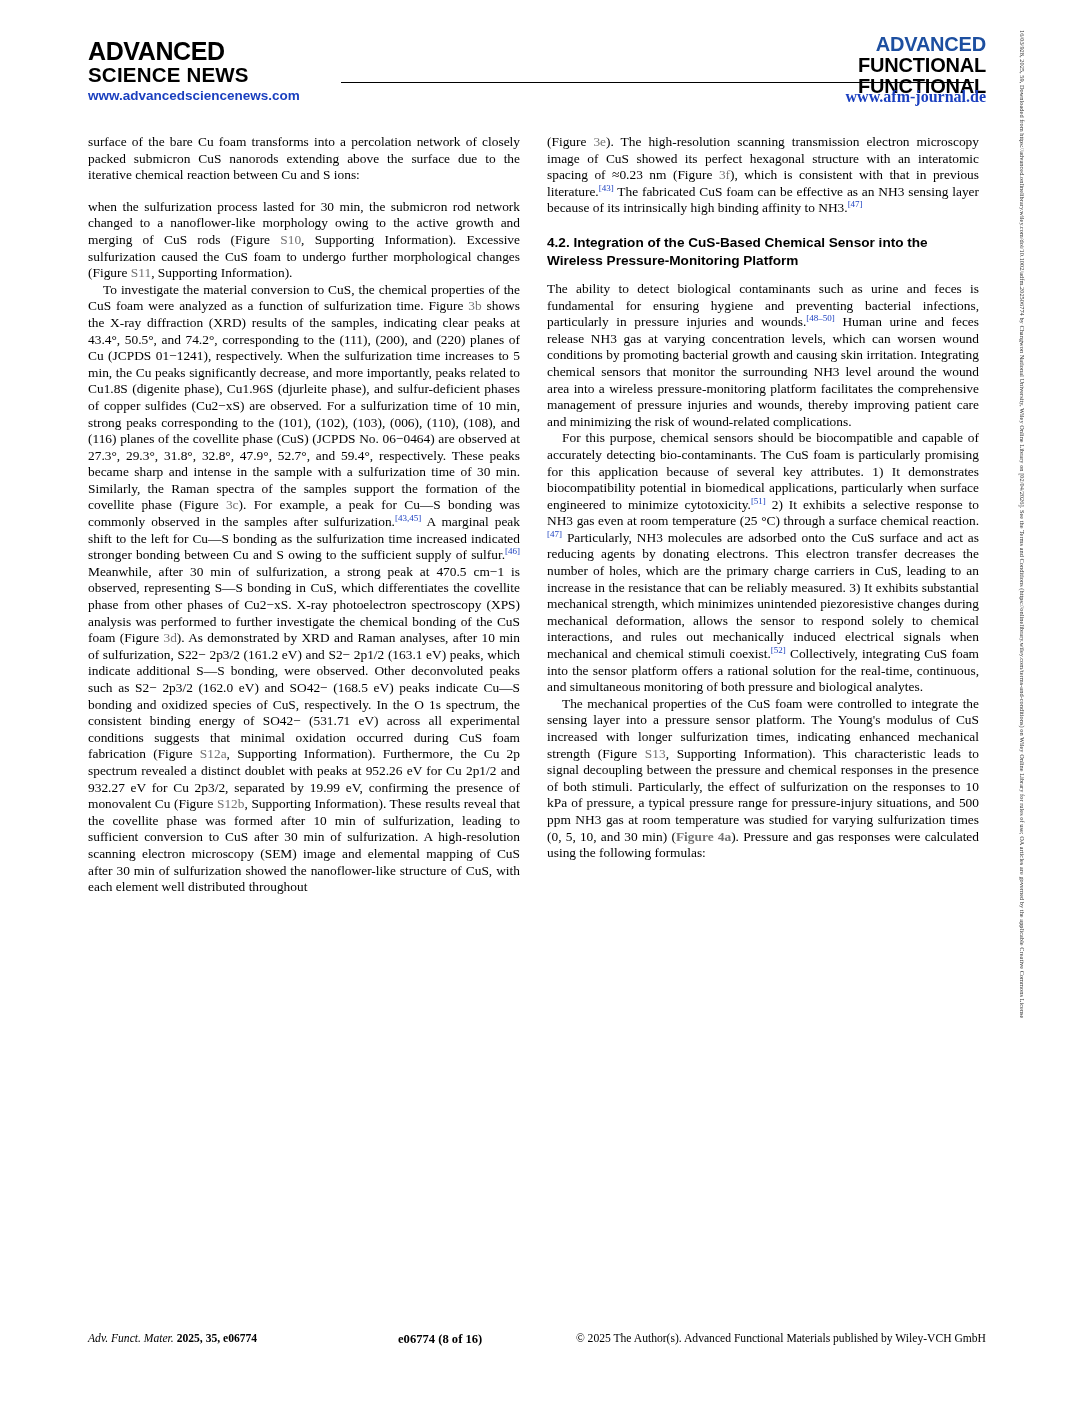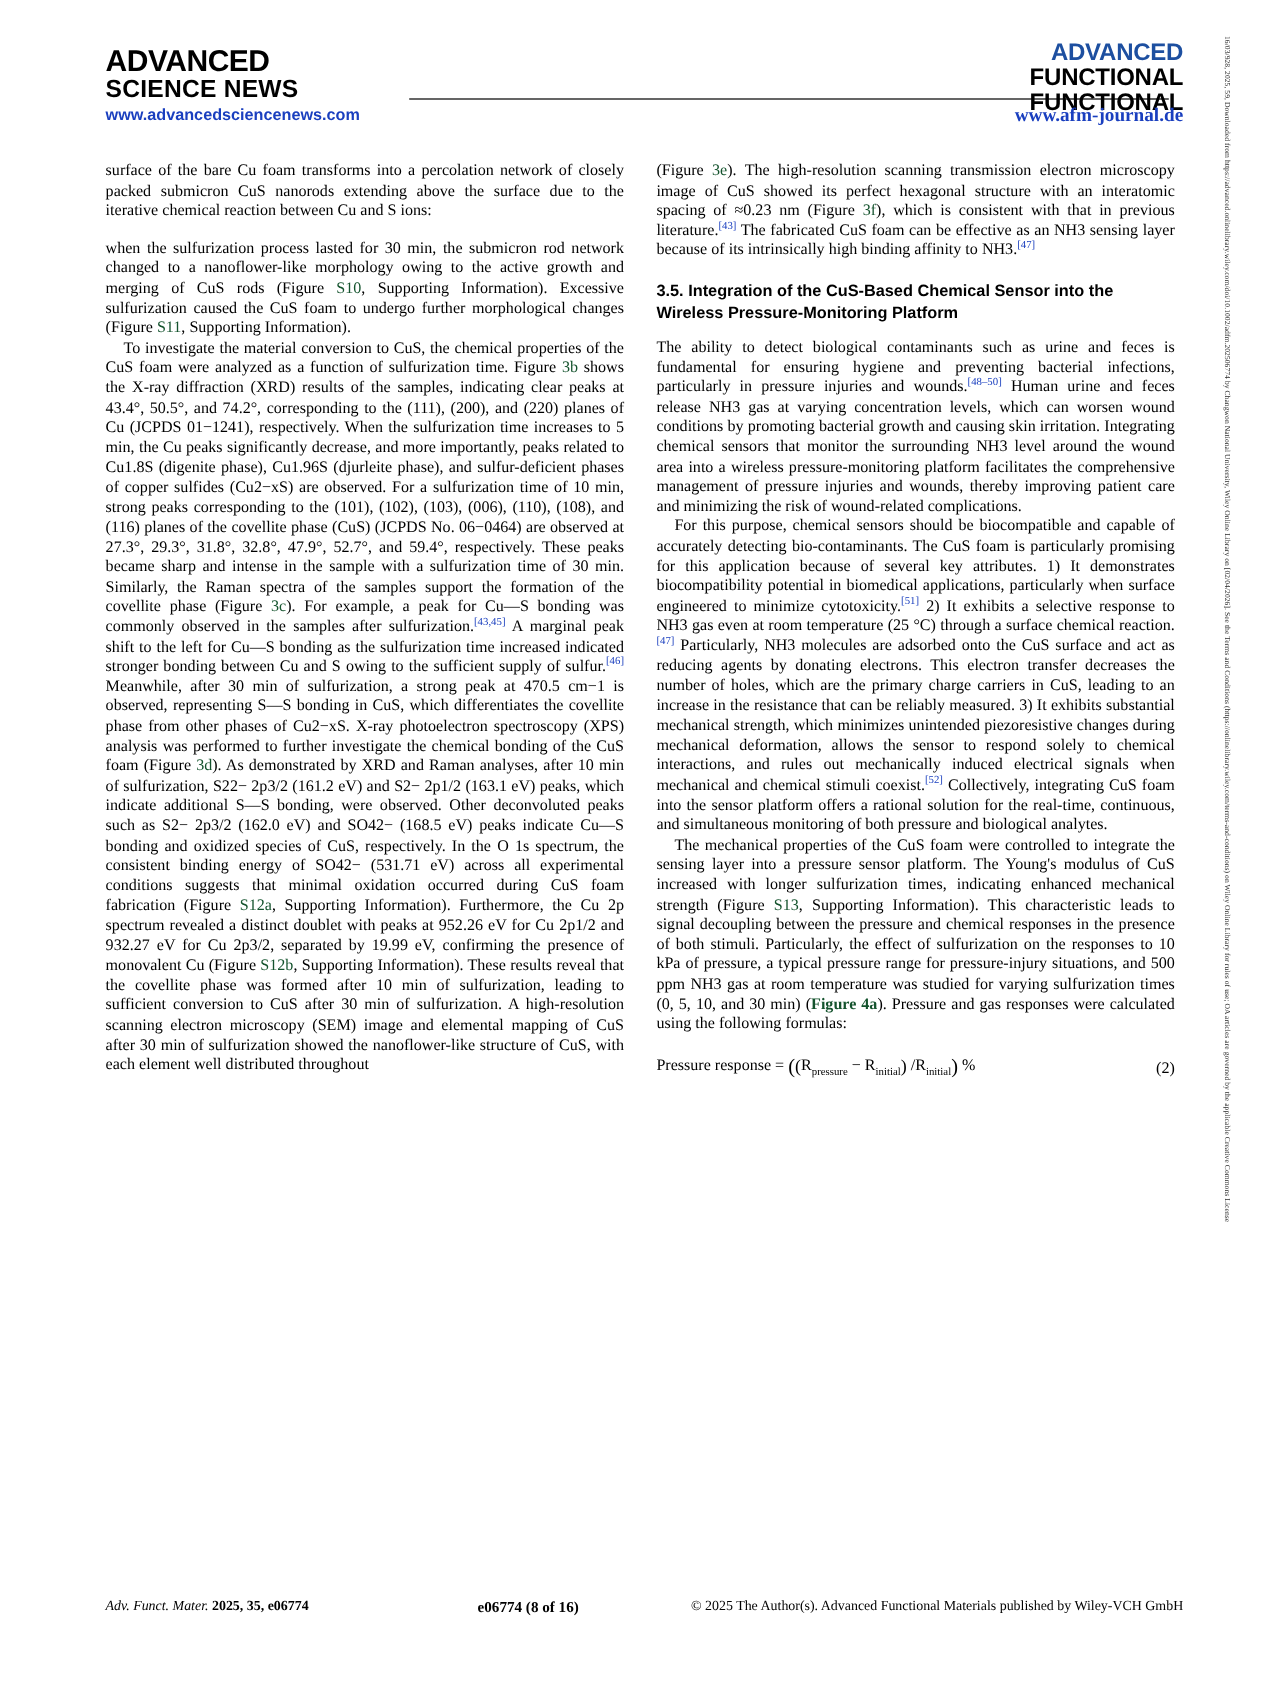--- a/index.html
+++ b/index.html
@@ -95,21 +95,21 @@
   .col.left { left:88px; }
   .col.right { left:547px; }
 
   .col p {
     margin:0 0 0 0;
     text-indent:0;
   }
   .col p.ind { text-indent:15px; }
   .col p.sp { margin-top:3px; }
 
-  a.ref { color:#14532d; text-decoration:none; }
+  a.ref { color:#737373; text-decoration:none; }
 
   sup { font-size:9px; vertical-align:super; line-height:0; }
   sub { font-size:9px; vertical-align:sub; line-height:0; }
   sup.ref { color:#1a3fbf; font-size:9px; }
 
   .eq {
     margin:14px 0 0 0;
     position:relative;
     font-size:13.2px;
     line-height:18px;
@@ -189,38 +189,34 @@
       <span>To investigate the material conversion to CuS, the chemical properties of the CuS foam were analyzed as a function of sulfurization time. Figure </span><a class="ref" href="#">3b</a><span> shows the X-ray diffraction (XRD) results of the samples, indicating clear peaks at 43.4°, 50.5°, and 74.2°, corresponding to the (111), (200), and (220) planes of Cu (JCPDS 01−1241), respectively. When the sulfurization time increases to 5 min, the Cu peaks significantly decrease, and more importantly, peaks related to Cu1.8S (digenite phase), Cu1.96S (djurleite phase), and sulfur-deficient phases of copper sulfides (Cu2−xS) are observed. For a sulfurization time of 10 min, strong peaks corresponding to the (101), (102), (103), (006), (110), (108), and (116) planes of the covellite phase (CuS) (JCPDS No. 06−0464) are observed at 27.3°, 29.3°, 31.8°, 32.8°, 47.9°, 52.7°, and 59.4°, respectively. These peaks became sharp and intense in the sample with a sulfurization time of 30 min. Similarly, the Raman spectra of the samples support the formation of the covellite phase (Figure </span><a class="ref" href="#">3c</a><span>). For example, a peak for Cu—S bonding was commonly observed in the samples after sulfurization.</span><sup class="ref">[43,45]</sup><span> A marginal peak shift to the left for Cu—S bonding as the sulfurization time increased indicated stronger bonding between Cu and S owing to the sufficient supply of sulfur.</span><sup class="ref">[46]</sup><span> Meanwhile, after 30 min of sulfurization, a strong peak at 470.5 cm−1 is observed, representing S—S bonding in CuS, which differentiates the covellite phase from other phases of Cu2−xS. X-ray photoelectron spectroscopy (XPS) analysis was performed to further investigate the chemical bonding of the CuS foam (Figure </span><a class="ref" href="#">3d</a><span>). As demonstrated by XRD and Raman analyses, after 10 min of sulfurization, S22− 2p3/2 (161.2 eV) and S2− 2p1/2 (163.1 eV) peaks, which indicate additional S—S bonding, were observed. Other deconvoluted peaks such as S2− 2p3/2 (162.0 eV) and SO42− (168.5 eV) peaks indicate Cu—S bonding and oxidized species of CuS, respectively. In the O 1s spectrum, the consistent binding energy of SO42− (531.71 eV) across all experimental conditions suggests that minimal oxidation occurred during CuS foam fabrication (Figure </span><a class="ref" href="#">S12a</a><span>, Supporting Information). Furthermore, the Cu 2p spectrum revealed a distinct doublet with peaks at 952.26 eV for Cu 2p1/2 and 932.27 eV for Cu 2p3/2, separated by 19.99 eV, confirming the presence of monovalent Cu (Figure </span><a class="ref" href="#">S12b</a><span>, Supporting Information). These results reveal that the covellite phase was formed after 10 min of sulfurization, leading to sufficient conversion to CuS after 30 min of sulfurization. A high-resolution scanning electron microscopy (SEM) image and elemental mapping of CuS after 30 min of sulfurization showed the nanoflower-like structure of CuS, with each element well distributed throughout</span>
     </p>
   </div>
 
   <div class="col right">
 
     <p>
       <span>(Figure </span><a class="ref" href="#">3e</a><span>). The high-resolution scanning transmission electron microscopy image of CuS showed its perfect hexagonal structure with an interatomic spacing of ≈0.23 nm (Figure </span><a class="ref" href="#">3f</a><span>), which is consistent with that in previous literature.</span><sup class="ref">[43]</sup><span> The fabricated CuS foam can be effective as an NH3 sensing layer because of its intrinsically high binding affinity to NH3.</span><sup class="ref">[47]</sup>
     </p>
 
-    <h3 class="sec">3.5. Integration of the CuS-Based Chemical Sensor into the Wireless Pressure-Monitoring Platform</h3>
+    <h3 class="sec">4.2. Integration of the CuS-Based Chemical Sensor into the Wireless Pressure-Monitoring Platform</h3>
 
     <p>
       <span>The ability to detect biological contaminants such as urine and feces is fundamental for ensuring hygiene and preventing bacterial infections, particularly in pressure injuries and wounds.</span><sup class="ref">[48–50]</sup><span> Human urine and feces release NH3 gas at varying concentration levels, which can worsen wound conditions by promoting bacterial growth and causing skin irritation. Integrating chemical sensors that monitor the surrounding NH3 level around the wound area into a wireless pressure-monitoring platform facilitates the comprehensive management of pressure injuries and wounds, thereby improving patient care and minimizing the risk of wound-related complications.</span>
     </p>
 
     <p class="ind">
       <span>For this purpose, chemical sensors should be biocompatible and capable of accurately detecting bio-contaminants. The CuS foam is particularly promising for this application because of several key attributes. 1) It demonstrates biocompatibility potential in biomedical applications, particularly when surface engineered to minimize cytotoxicity.</span><sup class="ref">[51]</sup><span> 2) It exhibits a selective response to NH3 gas even at room temperature (25 °C) through a surface chemical reaction.</span><sup class="ref">[47]</sup><span> Particularly, NH3 molecules are adsorbed onto the CuS surface and act as reducing agents by donating electrons. This electron transfer decreases the number of holes, which are the primary charge carriers in CuS, leading to an increase in the resistance that can be reliably measured. 3) It exhibits substantial mechanical strength, which minimizes unintended piezoresistive changes during mechanical deformation, allows the sensor to respond solely to chemical interactions, and rules out mechanically induced electrical signals when mechanical and chemical stimuli coexist.</span><sup class="ref">[52]</sup><span> Collectively, integrating CuS foam into the sensor platform offers a rational solution for the real-time, continuous, and simultaneous monitoring of both pressure and biological analytes.</span>
     </p>
 
     <p class="ind">
       <span>The mechanical properties of the CuS foam were controlled to integrate the sensing layer into a pressure sensor platform. The Young's modulus of CuS increased with longer sulfurization times, indicating enhanced mechanical strength (Figure </span><a class="ref" href="#">S13</a><span>, Supporting Information). This characteristic leads to signal decoupling between the pressure and chemical responses in the presence of both stimuli. Particularly, the effect of sulfurization on the responses to 10 kPa of pressure, a typical pressure range for pressure-injury situations, and 500 ppm NH3 gas at room temperature was studied for varying sulfurization times (0, 5, 10, and 30 min) (</span><a class="ref" href="#" style="font-weight:bold">Figure 4a</a><span>). Pressure and gas responses were calculated using the following formulas:</span>
     </p>
 
-    <div class="eqbox">
-      <span>Pressure response = <span style="font-size:17px;vertical-align:-2px;">(</span><span style="font-size:15px;vertical-align:-1px;">(</span>R<sub>pressure</sub> − R<sub>initial</sub><span style="font-size:15px;vertical-align:-1px;">)</span> /R<sub>initial</sub><span style="font-size:17px;vertical-align:-2px;">)</span> %</span>
-      <span class="num">(2)</span>
-    </div>
 
   </div>
 
   <div class="footer">
     <div class="fl">
       <span>Adv. Funct. Mater.</span>
       <b>2025, 35, e06774</b>
     </div>
     <div class="fc">e06774 (8 of 16)</div>
     <div class="fr">© 2025 The Author(s). Advanced Functional Materials published by Wiley-VCH GmbH</div>

